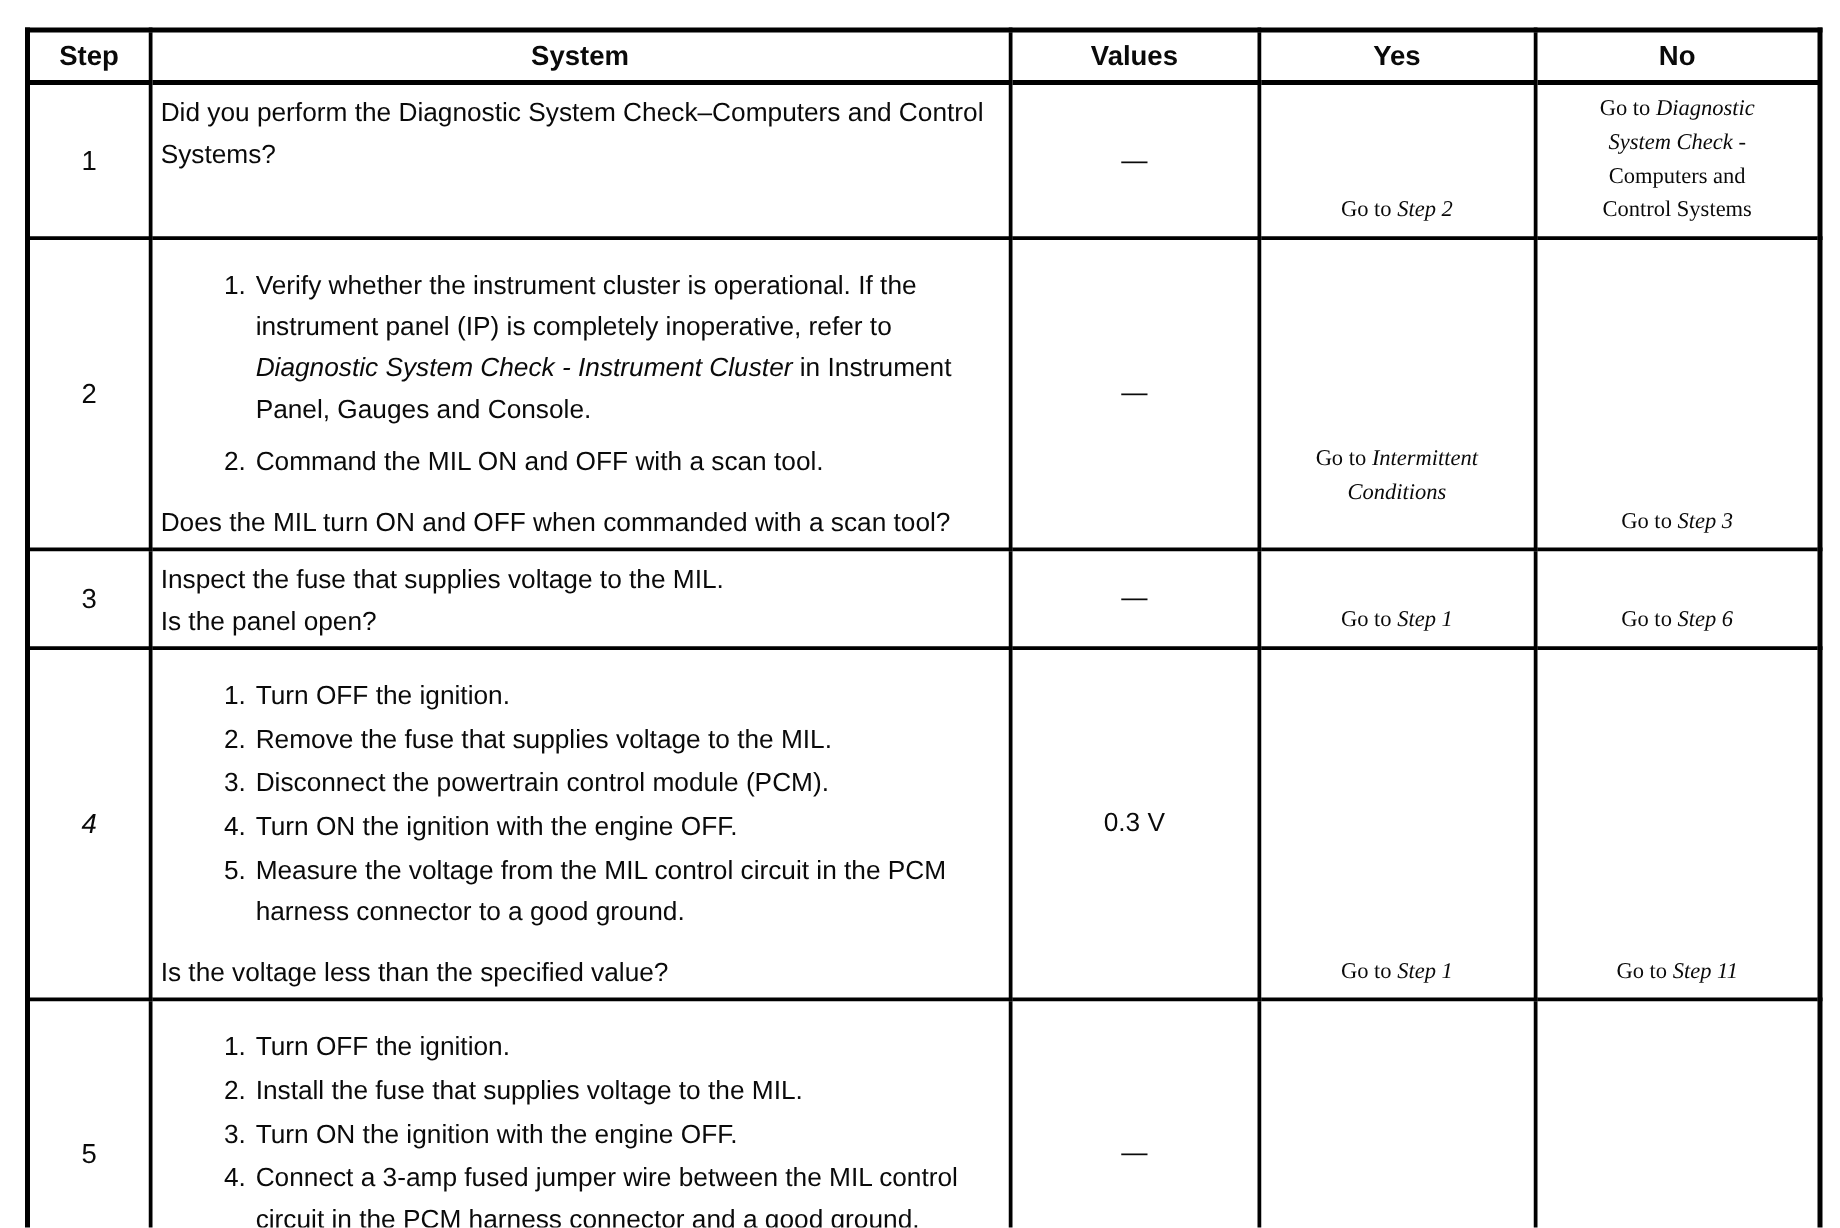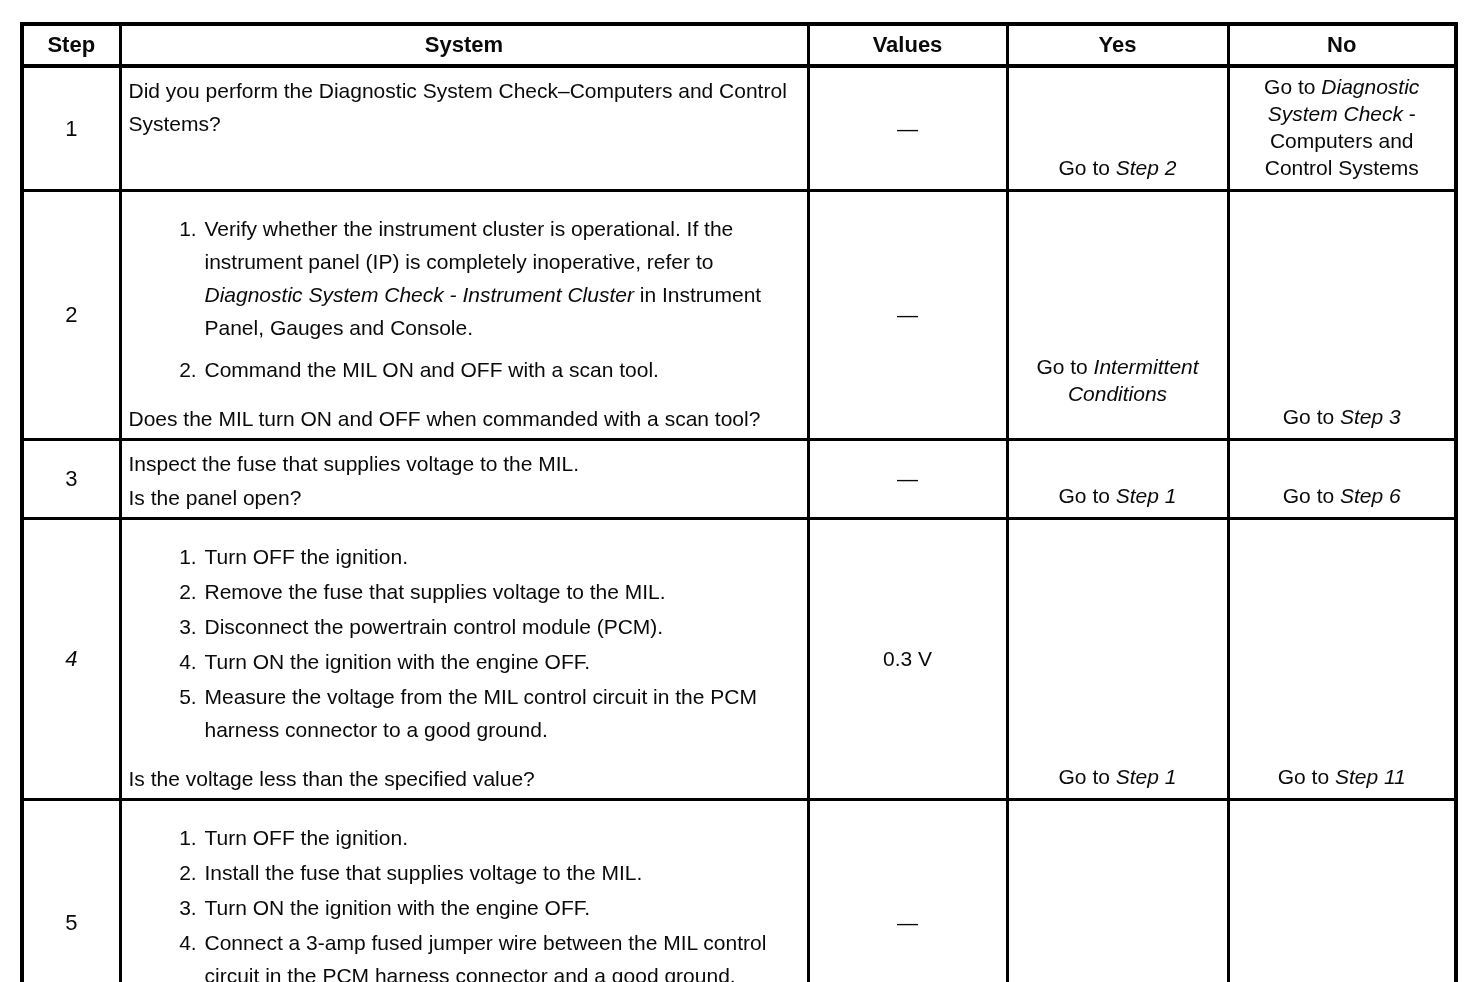--- a/index.html
+++ b/index.html
@@ -73,23 +73,24 @@
   p.q.first { margin-top: 2px; }
 
   td.values {
     text-align: center;
     vertical-align: middle;
     font-size: 21px;
   }
   td.yn {
     text-align: center;
     vertical-align: bottom;
-    font-size: 21px;
+    font-size: 18px;
     line-height: 27px;
     padding: 5px 7px 8px 7px;
+    font-family: Liberation Serif, serif;
   }
   td.yn.vtop { vertical-align: top; padding-top: 5px; }
   td.yn.padlg { padding-bottom: 31px; }
   i { font-style: italic; }
 </style>
 </head>
 <body>
 
 <div class="page">
   <table class="diag">

